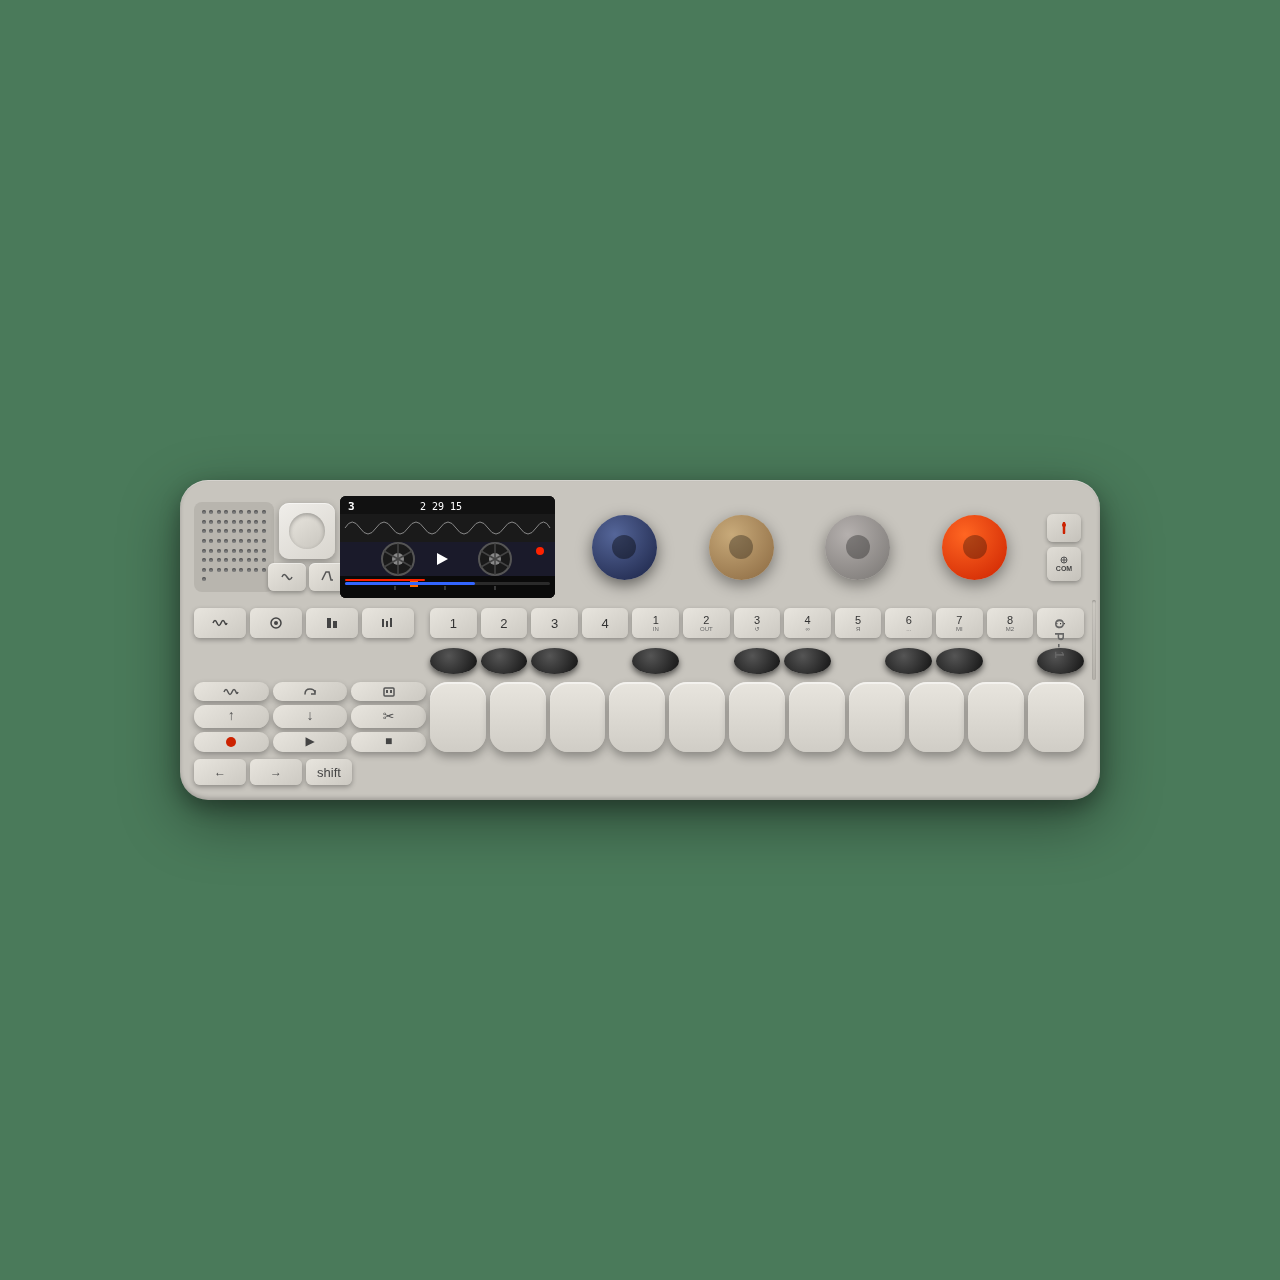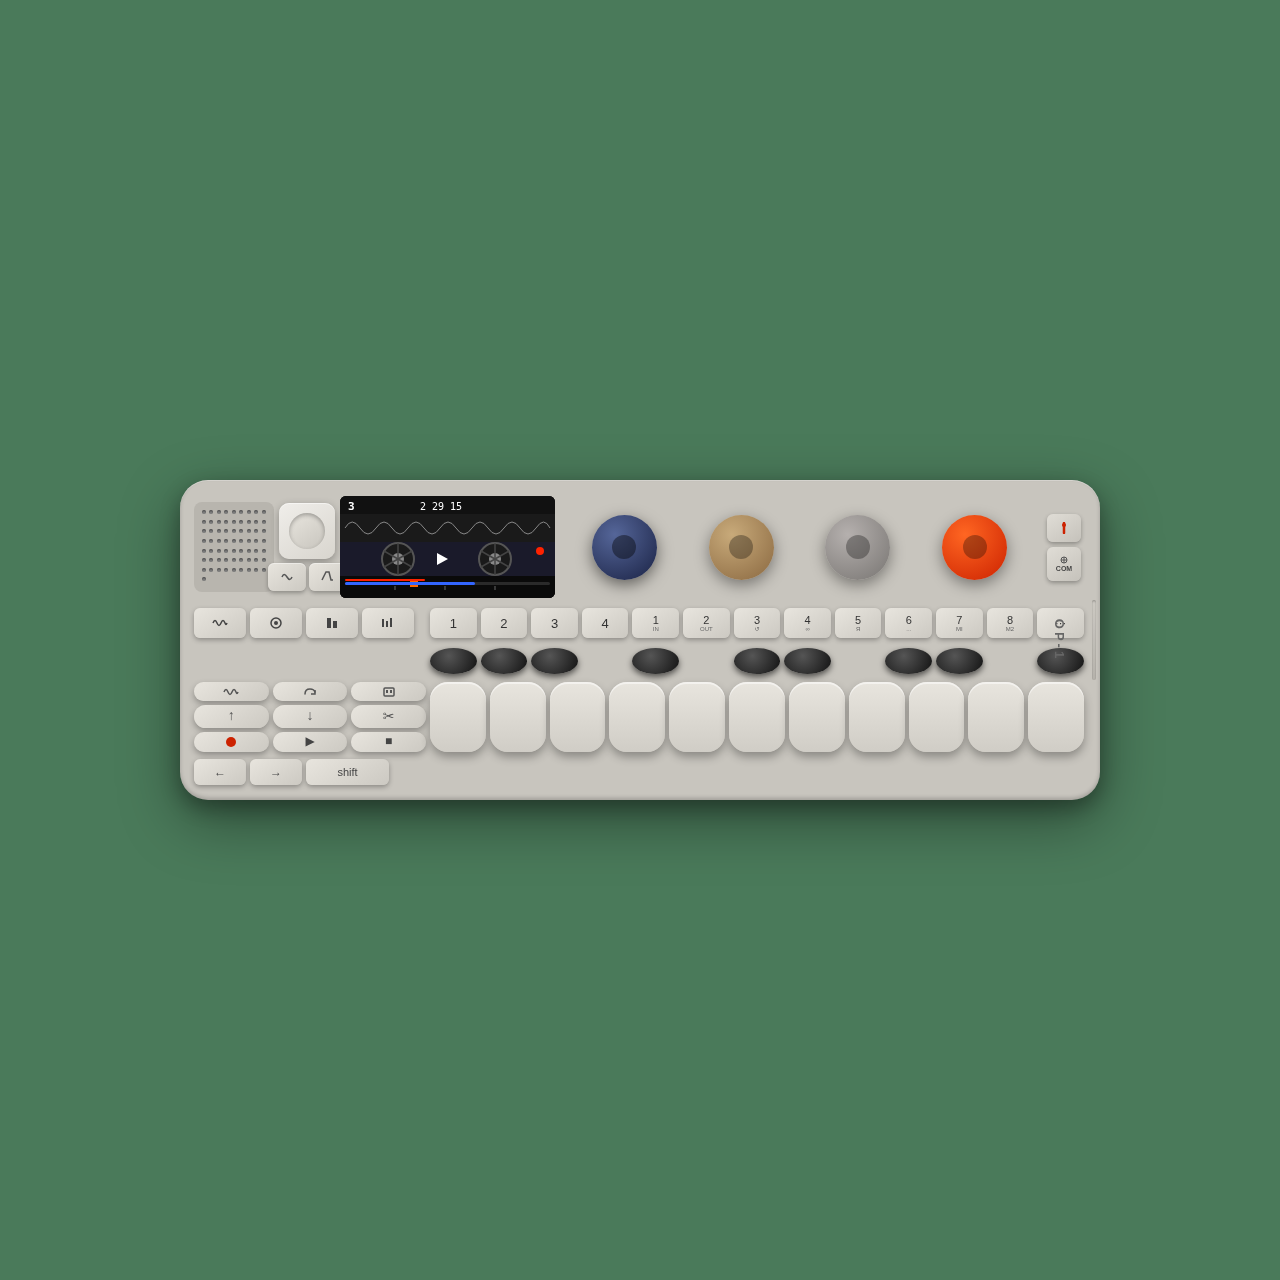--- a/index.html
+++ b/index.html
@@ -530,21 +530,21 @@
       <div style="flex:1;background:linear-gradient(180deg,#e8e5de 0%,#d0cdc6 100%);border-radius:18px;box-shadow:0 5px 10px rgba(0,0,0,0.3),inset 0 2px 0 rgba(255,255,255,0.5);cursor:pointer;"></div>
       <div style="flex:1;background:linear-gradient(180deg,#e8e5de 0%,#d0cdc6 100%);border-radius:18px;box-shadow:0 5px 10px rgba(0,0,0,0.3),inset 0 2px 0 rgba(255,255,255,0.5);cursor:pointer;"></div>
       <div style="flex:1;background:linear-gradient(180deg,#e8e5de 0%,#d0cdc6 100%);border-radius:18px;box-shadow:0 5px 10px rgba(0,0,0,0.3),inset 0 2px 0 rgba(255,255,255,0.5);cursor:pointer;"></div>
       <div style="flex:1;background:linear-gradient(180deg,#e8e5de 0%,#d0cdc6 100%);border-radius:18px;box-shadow:0 5px 10px rgba(0,0,0,0.3),inset 0 2px 0 rgba(255,255,255,0.5);cursor:pointer;"></div>
       <div style="flex:1;background:linear-gradient(180deg,#e8e5de 0%,#d0cdc6 100%);border-radius:18px;box-shadow:0 5px 10px rgba(0,0,0,0.3),inset 0 2px 0 rgba(255,255,255,0.5);cursor:pointer;"></div>
     </div>
 
     <div class="row5" style="display:flex;gap:4px;height:28px;align-items:center;">
       <div style="width:52px;height:26px;background:linear-gradient(145deg,#e8e5de,#ccc9c2);border-radius:6px;box-shadow:0 2px 5px rgba(0,0,0,0.3);display:flex;align-items:center;justify-content:center;font-size:12px;color:#444;cursor:pointer;">←</div>
       <div style="width:52px;height:26px;background:linear-gradient(145deg,#e8e5de,#ccc9c2);border-radius:6px;box-shadow:0 2px 5px rgba(0,0,0,0.3);display:flex;align-items:center;justify-content:center;font-size:12px;color:#444;cursor:pointer;">→</div>
-      <div style="width:83px;height:26px;background:linear-gradient(145deg,#e8e5de,#ccc9c2);border-radius:6px;box-shadow:0 2px 5px rgba(0,0,0,0.3);display:flex;align-items:center;justify-content:center;font-size:11px;color:#444;cursor:pointer;font-family:sans-serif;font-weight:500;">shift</div>
+      <div style="width:46px;height:26px;background:linear-gradient(145deg,#e8e5de,#ccc9c2);border-radius:6px;box-shadow:0 2px 5px rgba(0,0,0,0.3);display:flex;align-items:center;justify-content:center;font-size:13px;color:#444;cursor:pointer;font-family:sans-serif;font-weight:500;">shift</div>
     </div>
 
     <div style="position:absolute;right:-2px;top:0;bottom:0;display:flex;flex-direction:column;align-items:center;justify-content:center;width:16px;gap:4px;">
 
       <div style="width:4px;height:80px;background:linear-gradient(180deg,#d0cdc6,#b8b5ae);border-radius:2px;box-shadow:inset 0 1px 2px rgba(0,0,0,0.3);"></div>
     </div>
 
     <div style="position:absolute;right:20px;top:50%;transform:translateY(-50%) rotate(90deg);font-family:sans-serif;letter-spacing:3px;font-size:13px;font-weight:700;color:#666;white-space:nowrap;">
       <span>OP-1</span>
     </div>

